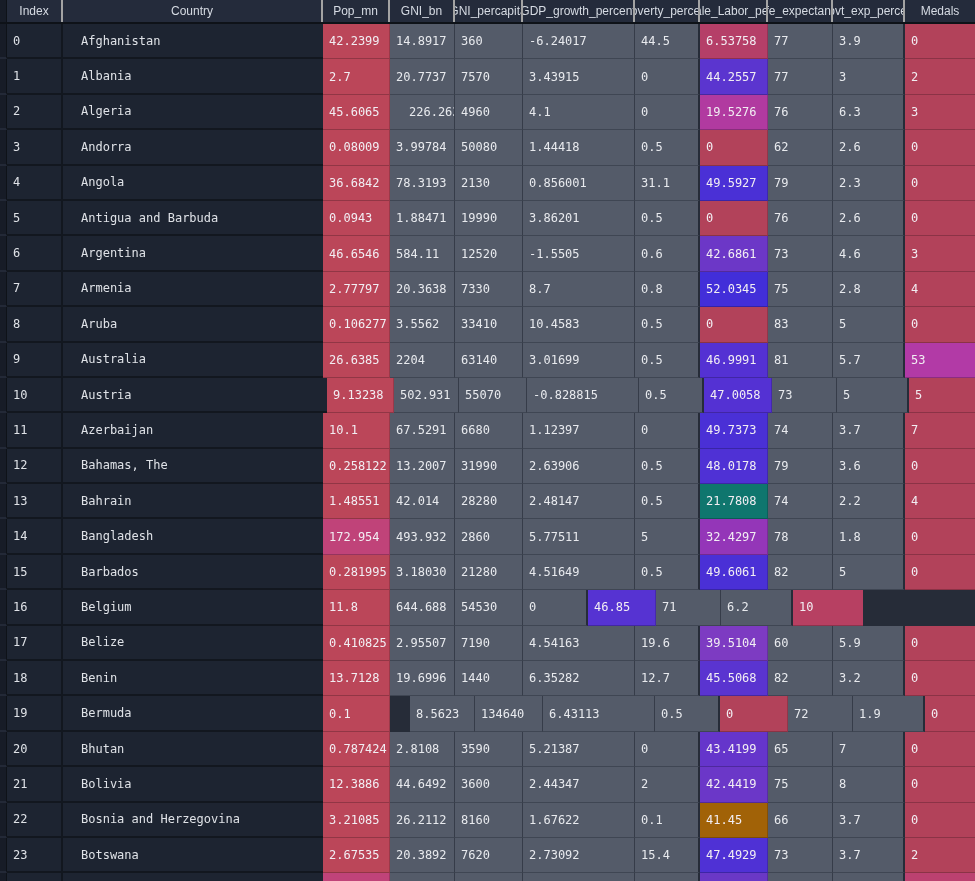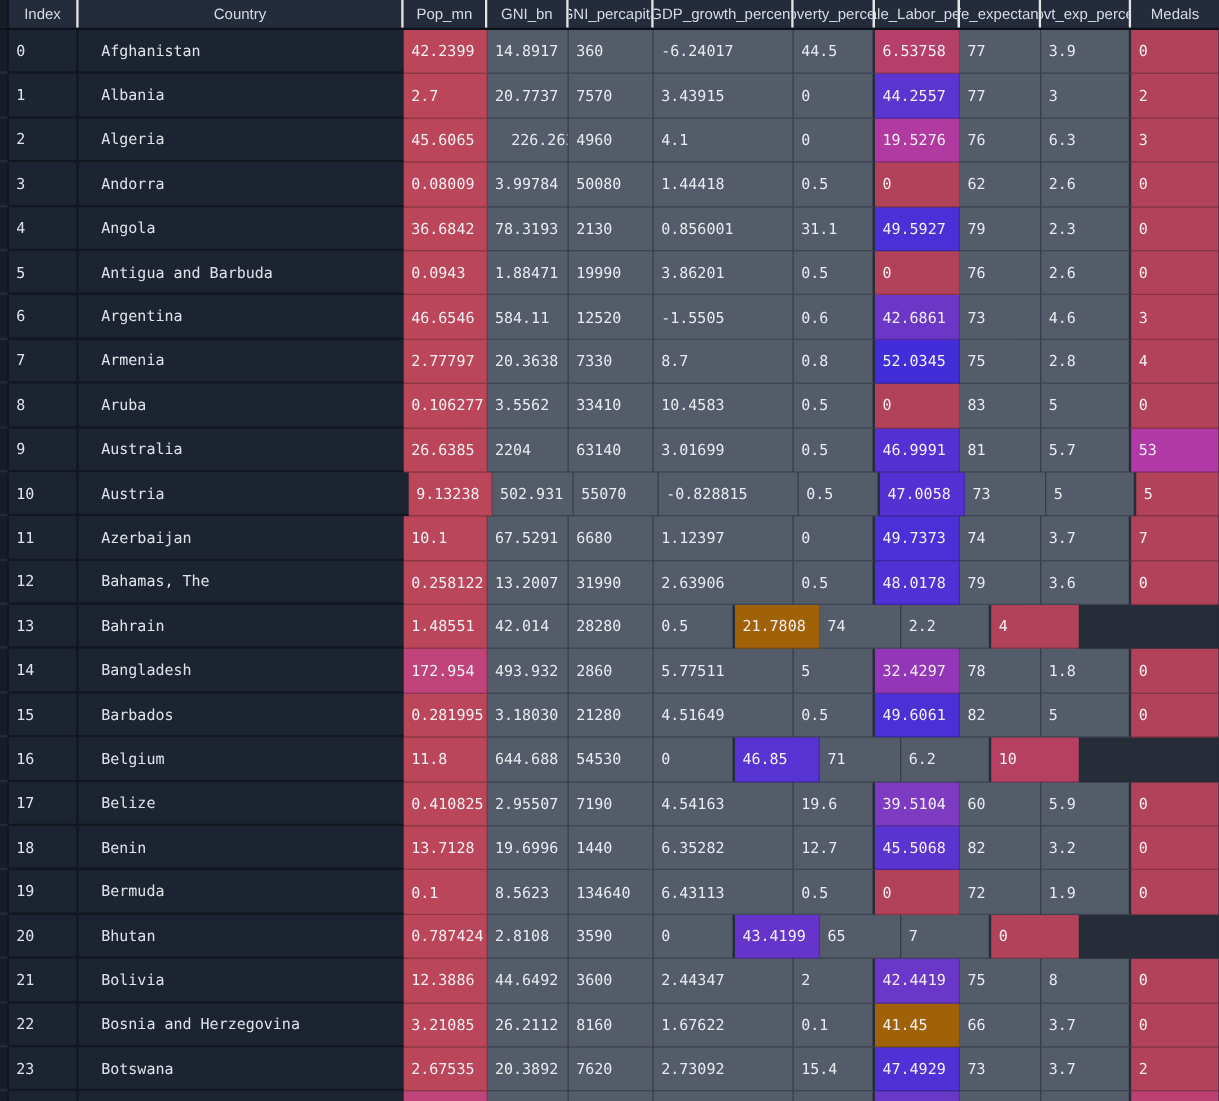--- a/index.html
+++ b/index.html
@@ -7,21 +7,21 @@
     position:relative; width:975px; height:881px; overflow:hidden;
     background:#262c38; font-family:"DejaVu Sans Mono", monospace;
     font-size:12px; color:#e4e6ea; cursor:default;
   }
   
   .hrow { display:flex; height:24px; background:#242b3b; border-bottom:2px solid #0e1218; box-sizing:border-box; }
   .hcell {
     flex:none; display:flex; align-items:center; justify-content:center;
     overflow:hidden; white-space:nowrap; box-sizing:border-box;
     font-family:"Liberation Sans", sans-serif; font-size:12px; color:#d6dbe3;
-    border-right:2px solid #e5e5e5; background:#242b3b;
+    border-right:2px solid #a3a3a3; background:#242b3b;
   }
   .hcell span { white-space:nowrap; }
   .hstrip { flex:none; background:#171c27; border-right:1px solid #0e1218; box-sizing:border-box; }
   
   .row { display:flex; height:35.4px; box-sizing:border-box; }
   .cell {
     flex:none; display:flex; align-items:center; overflow:hidden;
     white-space:nowrap; box-sizing:border-box; padding-left:6px;
   }
   .strip { flex:none; background:#171c27; border-right:1px solid #0e1218; border-bottom:2px solid #232937; box-sizing:border-box; }
@@ -256,22 +256,23 @@
         <div class="cell cell-exp gray presep" style="width: 72px;">3.6</div>
         <div class="cell cell-medals colored lastcol" style="width: 70px; background: rgb(178, 66, 90);">0</div>
       </div>
       <div class="row">
         <div class="strip" style="width: 7px;"></div>
         <div class="cell cell-index dark" style="width: 56px;">13</div>
         <div class="cell cell-country dark" style="width: 260px;">Bahrain</div>
         <div class="cell cell-pop colored" style="width: 67px; background: rgb(187, 70, 89);">1.48551</div>
         <div class="cell cell-gni gray" style="width: 65px;">42.014</div>
         <div class="cell cell-percap gray" style="width: 68px;">28280</div>
-        <div class="cell cell-poverty gray presep" style="width: 65px;">0.5</div>
-        <div class="cell cell-labor colored" style="width: 68px; background: #a16207;">21.7808</div>
+        <div class="cell cell-growth gray" style="width: 112px;">2.48147</div>
+        <div class="cell cell-poverty gray presep" style="width: 65px;">0.5</div>
+        <div class="cell cell-labor colored" style="width: 68px; background: #0f766e;">21.7808</div>
         <div class="cell cell-expect gray" style="width: 65px;">74</div>
         <div class="cell cell-exp gray presep" style="width: 72px;">2.2</div>
         <div class="cell cell-medals colored lastcol" style="width: 70px; background: rgb(178, 66, 90);">4</div>
       </div>
       <div class="row">
         <div class="strip" style="width: 7px;"></div>
         <div class="cell cell-index dark" style="width: 56px;">14</div>
         <div class="cell cell-country dark" style="width: 260px;">Bangladesh</div>
         <div class="cell cell-pop colored" style="width: 67px; background: rgb(192, 67, 121);">172.954</div>
         <div class="cell cell-gni gray" style="width: 65px;">493.932</div>
@@ -336,36 +337,37 @@
         <div class="cell cell-labor colored" style="width: 68px; background: rgb(90, 52, 208);">45.5068</div>
         <div class="cell cell-expect gray" style="width: 65px;">82</div>
         <div class="cell cell-exp gray presep" style="width: 72px;">3.2</div>
         <div class="cell cell-medals colored lastcol" style="width: 70px; background: rgb(178, 66, 90);">0</div>
       </div>
       <div class="row">
         <div class="strip" style="width: 7px;"></div>
         <div class="cell cell-index dark" style="width: 56px;">19</div>
         <div class="cell cell-country dark" style="width: 260px;">Bermuda</div>
         <div class="cell cell-pop colored" style="width: 67px; background: rgb(187, 70, 89);">0.1</div>
-        <div class="cell cell-gni gray" style="width: 65px;">8.5623</div>
+        <div class="cell cell-gni gray" style="width: 65px; margin-left: 20px;">8.5623</div>
         <div class="cell cell-percap gray" style="width: 68px;">134640</div>
         <div class="cell cell-growth gray" style="width: 112px;">6.43113</div>
         <div class="cell cell-poverty gray presep" style="width: 65px;">0.5</div>
         <div class="cell cell-labor colored" style="width: 68px; background: rgb(178, 66, 90);">0</div>
         <div class="cell cell-expect gray" style="width: 65px;">72</div>
         <div class="cell cell-exp gray presep" style="width: 72px;">1.9</div>
         <div class="cell cell-medals colored lastcol" style="width: 70px; background: rgb(178, 66, 90);">0</div>
       </div>
       <div class="row">
         <div class="strip" style="width: 7px;"></div>
         <div class="cell cell-index dark" style="width: 56px;">20</div>
         <div class="cell cell-country dark" style="width: 260px;">Bhutan</div>
         <div class="cell cell-pop colored" style="width: 67px; background: rgb(187, 70, 89);">0.787424</div>
         <div class="cell cell-gni gray" style="width: 65px;">2.8108</div>
         <div class="cell cell-percap gray" style="width: 68px;">3590</div>
+        <div class="cell cell-growth gray" style="width: 112px;">5.21387</div>
         <div class="cell cell-poverty gray presep" style="width: 65px;">0</div>
         <div class="cell cell-labor colored" style="width: 68px; background: rgb(101, 53, 203);">43.4199</div>
         <div class="cell cell-expect gray" style="width: 65px;">65</div>
         <div class="cell cell-exp gray presep" style="width: 72px;">7</div>
         <div class="cell cell-medals colored lastcol" style="width: 70px; background: rgb(178, 66, 90);">0</div>
       </div>
       <div class="row">
         <div class="strip" style="width: 7px;"></div>
         <div class="cell cell-index dark" style="width: 56px;">21</div>
         <div class="cell cell-country dark" style="width: 260px;">Bolivia</div>

